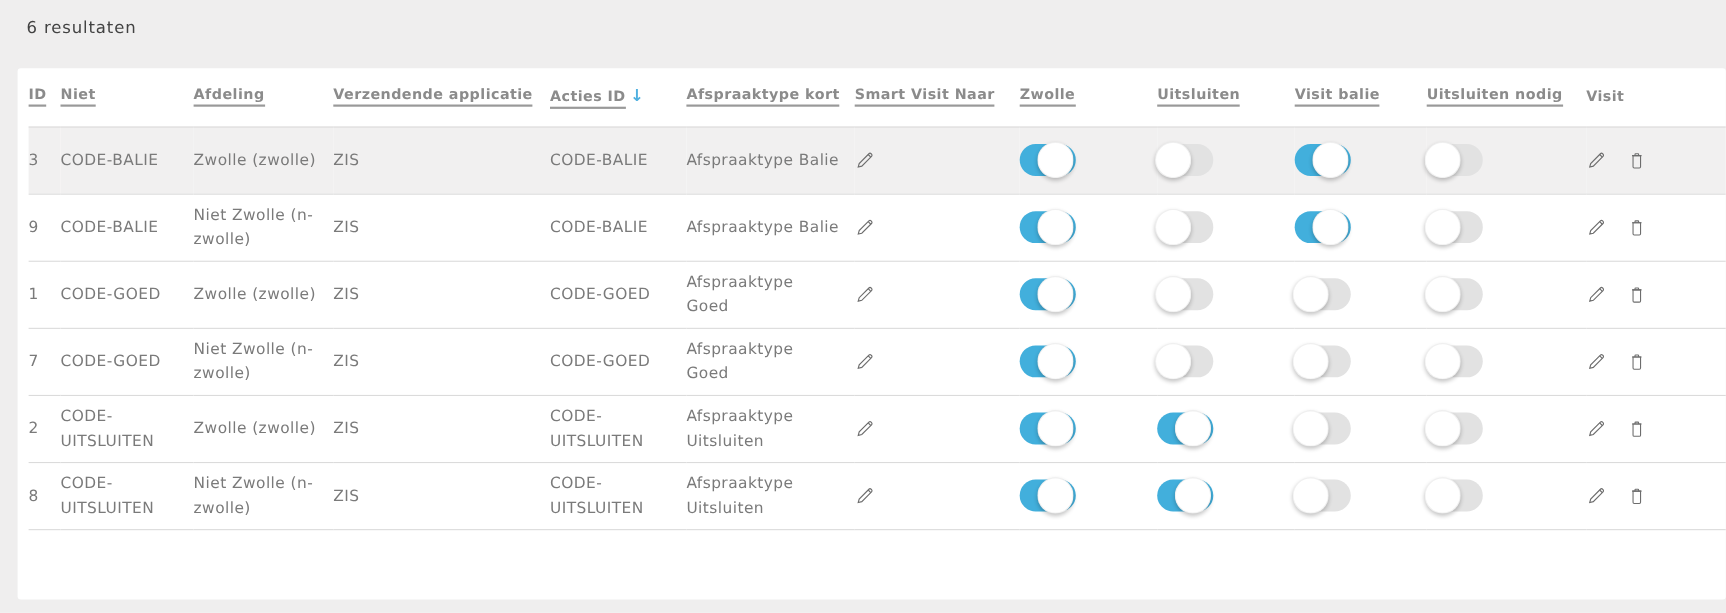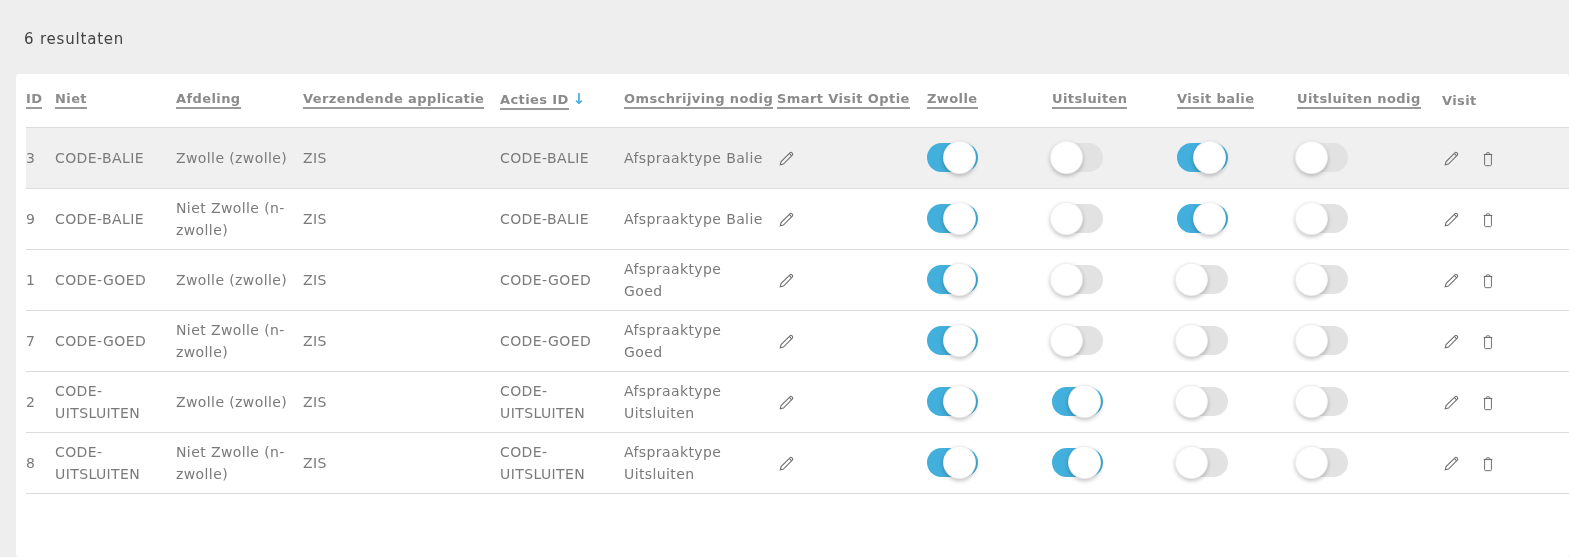--- a/index.html
+++ b/index.html
@@ -3,22 +3,22 @@
 <meta charset="utf-8">
 <style>
   * { margin: 0; padding: 0; box-sizing: border-box; }
   html, body {
     width: 1569px; height: 557px;
     background: #efeeee;
     font-family: "DejaVu Sans", "Liberation Sans", sans-serif;
     overflow: hidden;
   }
   .results-bar {
-    padding: 29px 0 0 24px;
-    height: 74px;
+    padding: 15px 0 0 24px;
+    height: 62px;
   }
   .results-text {
     font-size: 15px;
     color: #424242;
     letter-spacing: 0.8px;
   }
   .table-card {
     margin-left: 16px;
     width: 1553px;
     height: 483px;
@@ -124,22 +124,22 @@
         <col style="width:145px">
         <col>
     </colgroup>
     <thead>
       <tr>
           <th><span class="th-label sortable">ID</span></th>
           <th><span class="th-label sortable">Niet</span></th>
           <th><span class="th-label sortable">Afdeling</span></th>
           <th><span class="th-label sortable">Verzendende applicatie</span></th>
           <th><span class="th-label sortable">Acties ID</span><span class="sort-arrow">↓</span></th>
-          <th><span class="th-label sortable">Omschrijving nodig</span></th>
-          <th><span class="th-label sortable">Smart Visit Optie</span></th>
+          <th><span class="th-label sortable">Afspraaktype kort</span></th>
+          <th><span class="th-label sortable">Smart Visit Naar</span></th>
           <th><span class="th-label sortable">Zwolle</span></th>
           <th><span class="th-label sortable">Uitsluiten</span></th>
           <th><span class="th-label sortable">Visit balie</span></th>
           <th><span class="th-label sortable">Uitsluiten nodig</span></th>
           <th><span class="th-label">Visit</span></th>
         </tr>
     </thead>
     <tbody>
         <tr>
     <td>3</td>

